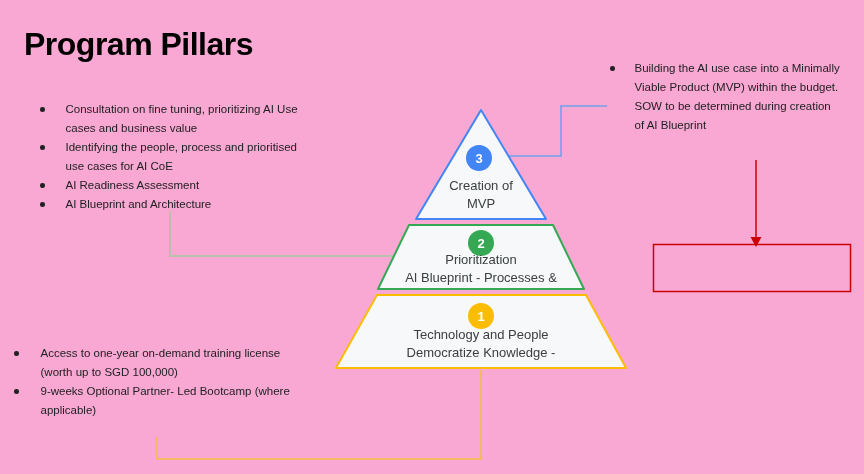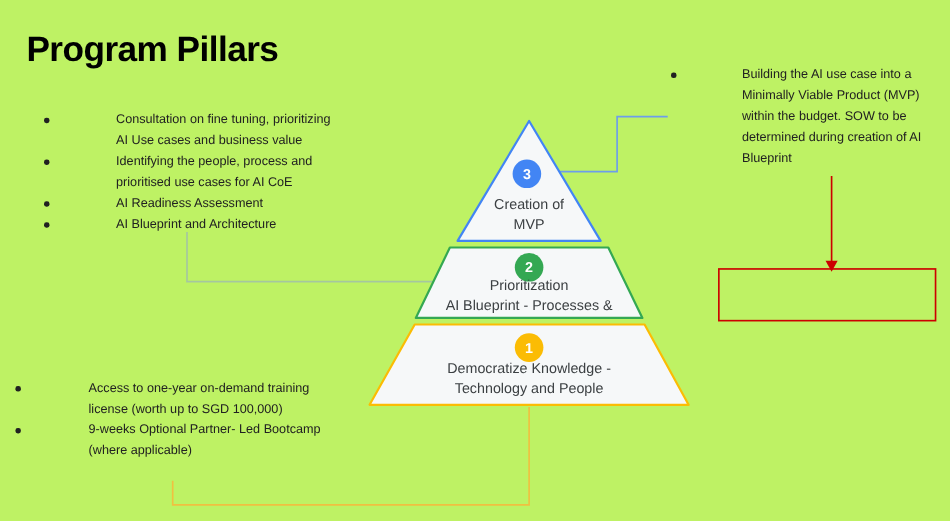--- a/index.html
+++ b/index.html
@@ -1,30 +1,30 @@
 <!DOCTYPE html>
 <html><head>
 <meta charset="utf-8">
 <style>
   html,body { margin:0; padding:0; background:#ffffff; }
   .slide {
     position:relative; width:864px; height:474px; overflow:hidden;
-    background:#bef264; font-family:"Liberation Sans", sans-serif; color:#212121;
+    background:#f9a8d4; font-family:"Liberation Sans", sans-serif; color:#212121;
   }
   .title {
     position:absolute; left:24px; top:25px; margin:0;
     font-size:32px; line-height:38px; font-weight:700; color:#000000;
     letter-spacing:-0.5px;
   }
   .overlay { position:absolute; left:0; top:0; width:864px; height:474px; }
   .conn { fill:none; stroke-width:1.5; }
   .shape { stroke-width:2; stroke-linejoin:round; }
   .badge-num { font:700 13px "Liberation Sans", sans-serif; fill:#ffffff; text-anchor:middle; }
   .blist { position:absolute; font-size:11.5px; line-height:19px; color:#212121; }
-  .bitem { display:flex; align-items:flex-start;gap:40px; }
+  .bitem { display:flex; align-items:flex-start; }
   .dot { width:4.5px; height:4.5px; border-radius:50%; background:#212121; margin-top:7px; flex:0 0 auto; }
   .left-list  { left:40px;  top:100px; width:262px; }
   .left-list .dot   { margin-right:21px; }
   .right-list { left:610px; top:59px;  width:233px; }
   .right-list .dot  { margin-right:20px; }
   .bottom-list{ left:14px;  top:344px; width:292px; }
   .bottom-list .dot { margin-right:22px; }
   .bitem .btext { flex:1 1 auto; }
   .lvl-label { position:absolute; text-align:center; font-size:13px; line-height:18px; color:#3c4043; }
   .lvl3-label { left:401px; top:177px; width:160px; }
@@ -64,22 +64,22 @@
 
   <div class="lvl-label lvl3-label">
     <div>Creation of</div>
     <div>MVP</div>
   </div>
   <div class="lvl-label lvl2-label">
     <div>Prioritization</div>
     <div>AI Blueprint - Processes &amp;</div>
   </div>
   <div class="lvl-label lvl1-label">
+    <div>Technology and People</div>
     <div>Democratize Knowledge -</div>
-    <div>Technology and People</div>
   </div>
 
   <div class="blist left-list">
     <div class="bitem">
       <span class="dot"></span>
       <span class="btext">Consultation on fine tuning, prioritizing AI Use cases and business value</span>
     </div>
     <div class="bitem">
       <span class="dot"></span>
       <span class="btext">Identifying the people, process and prioritised use cases for AI CoE</span>

